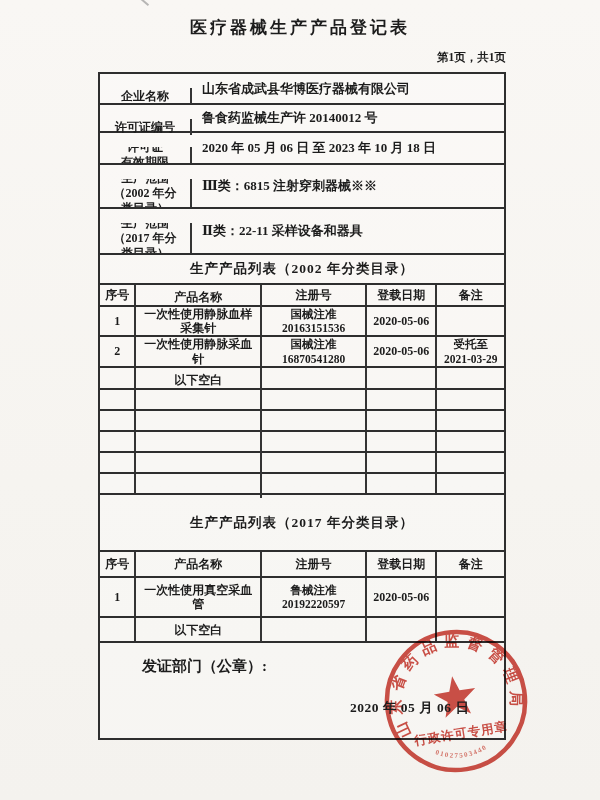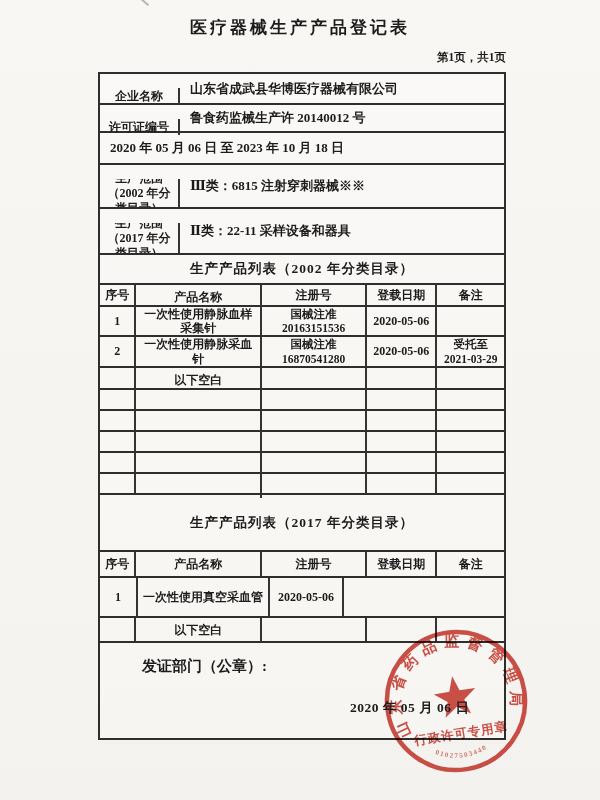--- a/index.html
+++ b/index.html
@@ -24,21 +24,21 @@
   .main-table{
     position:absolute;left:98px;top:72px;width:408px;height:668px;
     border:2px solid #2e2e2e;box-sizing:border-box;background:rgba(255,255,255,.25);
   }
   .row{display:flex;box-sizing:border-box;border-bottom:2px solid #2e2e2e;}
   .row:last-child{border-bottom:none;}
   .cell{box-sizing:border-box;display:flex;flex-direction:column;
     align-items:center;justify-content:center;text-align:center;
     font-weight:bold;overflow:hidden;}
   .vline{border-right:2px solid #343434;}
-  .label-cell{width:80px;font-size:12px;line-height:1.25;padding:8px 2px;margin-top:14px;}
+  .label-cell{width:92px;font-size:12px;line-height:1.25;padding:8px 2px;margin-top:14px;}
   .value-cell{flex:1;flex-direction:row;justify-content:flex-start;
     padding-left:10px;font-size:13px;text-align:left;border-radius:11px;}
   .section-title{align-items:center;justify-content:center;display:flex;
     font-size:13.5px;font-weight:bold;letter-spacing:1px;}
   .c-seq{width:38px;font-size:12px;}
   .c-name{width:132px;font-size:12px;line-height:1.2;padding:12px 3px;}
   .c-reg{width:110px;font-size:11.5px;line-height:1.25;}
   .c-date{width:74px;font-size:12px;}
   .c-remark{width:70px;font-size:11.5px;line-height:1.25;}
   .hdr .cell{font-size:12px;}
@@ -77,20 +77,24 @@
   </div>
 
   <div class="row" style="height:28px">
     <div class="cell label-cell vline">
       <span class="lbl-line">许可证编号</span>
     </div>
     <div class="cell value-cell">鲁食药监械生产许 20140012 号</div>
   </div>
 
   <div class="row" style="height:32px">
+    <div class="cell label-cell vline">
+      <span class="lbl-line">许可证</span>
+      <span class="lbl-line">有效期限</span>
+    </div>
     <div class="cell value-cell">2020 年 05 月 06 日  至 2023 年 10 月 18 日</div>
   </div>
 
   <div class="row" style="height:44px">
     <div class="cell label-cell vline">
       <span class="lbl-line">生产范围</span>
       <span class="lbl-line">（2002 年分</span>
       <span class="lbl-line">类目录）</span>
     </div>
     <div class="cell value-cell">Ⅲ类：6815 注射穿刺器械※※</div>
@@ -190,20 +194,24 @@
     <div class="cell c-seq vline">序号</div>
     <div class="cell c-name vline">产品名称</div>
     <div class="cell c-reg vline">注册号</div>
     <div class="cell c-date vline">登载日期</div>
     <div class="cell c-remark">备注</div>
   </div>
 
   <div class="row" style="height:40px">
     <div class="cell c-seq vline">1</div>
     <div class="cell c-name vline">一次性使用真空采血管</div>
+    <div class="cell c-reg vline">
+      <span class="lbl-line">鲁械注准</span>
+      <span class="lbl-line">20192220597</span>
+    </div>
     <div class="cell c-date vline">2020-05-06</div>
     <div class="cell c-remark"></div>
   </div>
 
   <div class="row" style="height:25px">
     <div class="cell c-seq vline"></div>
     <div class="cell c-name vline">以下空白</div>
     <div class="cell c-reg vline"></div>
     <div class="cell c-date vline"></div>
     <div class="cell c-remark"></div>

